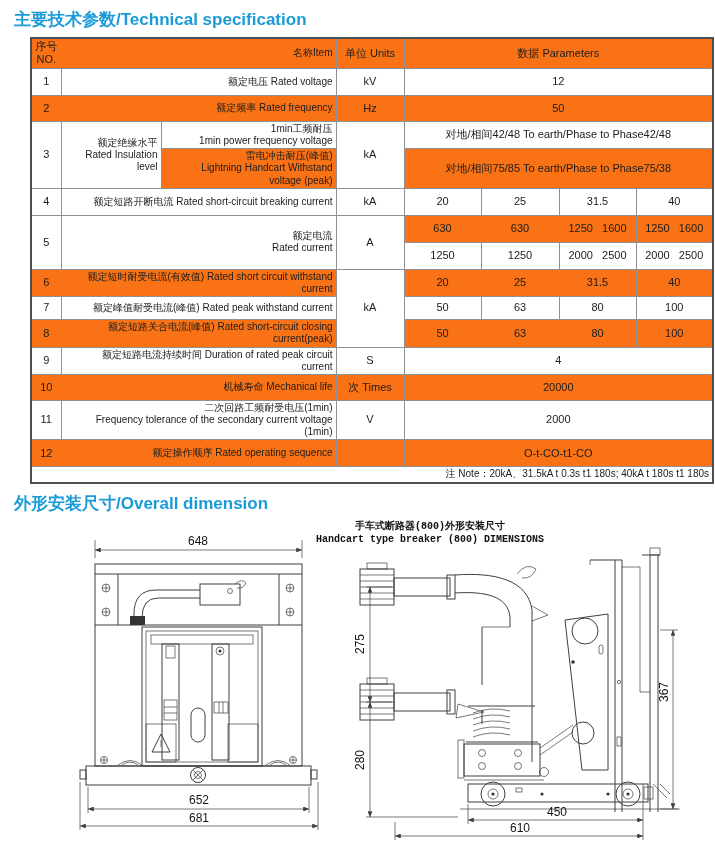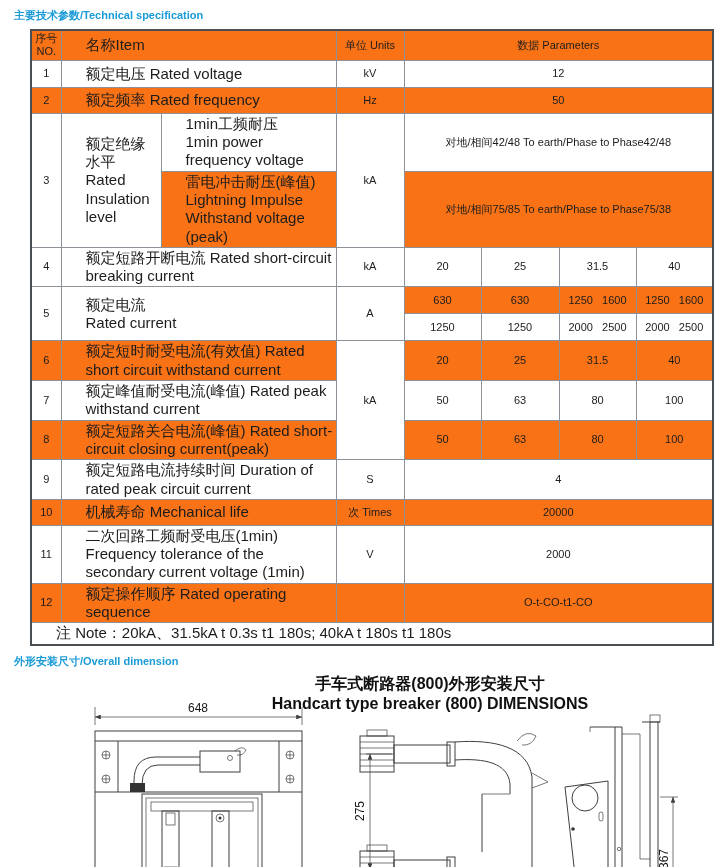--- a/index.html
+++ b/index.html
@@ -1,26 +1,26 @@
 <!DOCTYPE html>
 <html><head>
 <meta charset="utf-8">
 <style>
   html,body{margin:0;padding:0;background:#ffffff;}
   body{width:715px;height:867px;font-family:"Liberation Sans","DejaVu Sans",sans-serif;color:#1c1c1c;overflow:hidden;}
-  h2.sec{color:#1a9bd7;font-size:11px;font-weight:700;margin:8px 0 6px 14px;letter-spacing:0;}
+  h2.sec{color:#1a9bd7;font-size:17px;font-weight:700;margin:8px 0 6px 14px;letter-spacing:0;}
   table.spec{border-collapse:collapse;table-layout:fixed;margin-left:30px;width:682px;border:2px solid #4a4f54;}
   table.spec td{border:1px solid #8d9298;font-size:11px;text-align:center;vertical-align:middle;padding:1px 3px;line-height:1.22;overflow:hidden;}
-  table.spec td.nm{text-align:left;padding-left:24px;font-size:15px;}
+  table.spec td.nm{text-align:right;padding-left:16px;font-size:10px;}
   td.pre{white-space:pre-line;}
   td.sm{font-size:9.5px;padding-left:5px;}
   .g{background:#f97316;}
   tr.h27{height:27px;} tr.h26{height:26px;} tr.h25{height:25px;} tr.h24{height:24px;} tr.h23{height:23px;} tr.h39{height:39px;} tr.h29{height:15px;}
   td.note{padding-left:12px;font-size:11.5px;}
-  .cap{margin:2px 0 0 150px;width:560px;text-align:center;font-size:16px;font-weight:700;color:#111;line-height:1.15;}
+  .cap{margin:2px 0 0 150px;width:560px;text-align:center;font-size:10px;font-weight:700;color:#111;line-height:1.15;font-family:Liberation Mono, monospace;}
   svg.draw{display:block;margin:-14px 0 0 30px;}
   .ln{fill:none;stroke:#3f3f3f;stroke-width:1;}
   .lt{fill:none;stroke:#3f3f3f;stroke-width:0.7;}
   text.dim{font-size:12px;fill:#141414;}
 </style>
 </head>
 <body>
 
 <h2 class="sec">主要技术参数/Technical specification</h2>
 
@@ -59,21 +59,21 @@
     <td rowspan="2" class="nm pre">额定绝缘水平
 Rated Insulation
 level</td>
     <td class="nm pre sm">1min工频耐压
 1min power frequency voltage</td>
     <td rowspan="2">kA</td>
     <td colspan="4">对地/相间42/48 To earth/Phase to Phase42/48</td>
   </tr>
   <tr class="h27">
     <td class="nm pre sm g">雷电冲击耐压(峰值)
-Lightning Impulse Withstand voltage (peak)</td>
+Lightning Handcart Withstand voltage (peak)</td>
     <td colspan="4" class="g">对地/相间75/85 To earth/Phase to Phase75/38</td>
   </tr>
   <tr class="h27">
     <td>4</td>
     <td colspan="2" class="nm">额定短路开断电流 Rated short-circuit breaking current</td>
     <td>kA</td>
     <td>20</td>
     <td>25</td>
     <td>31.5</td>
     <td>40</td>

